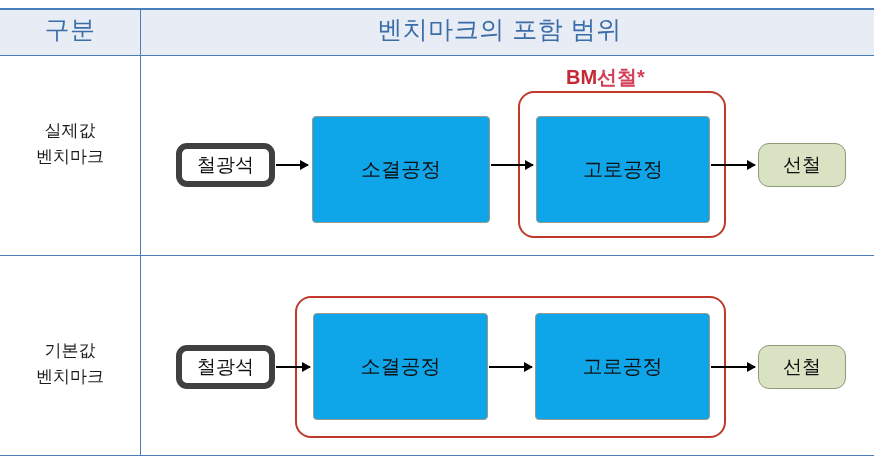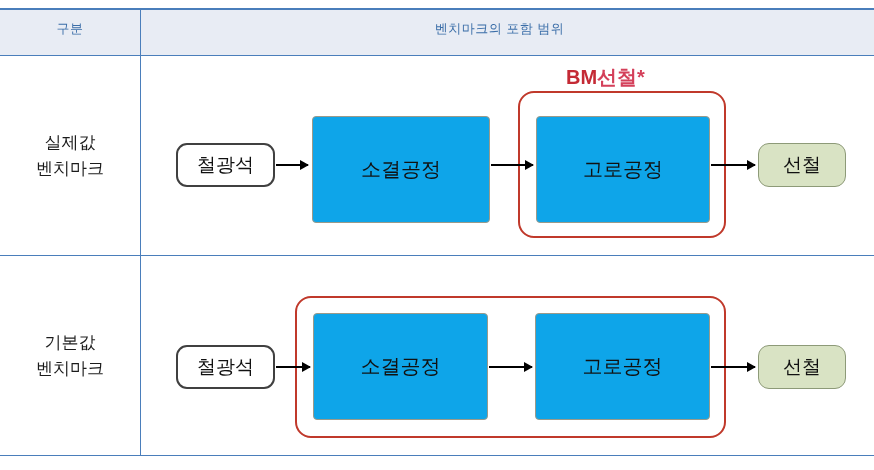--- a/index.html
+++ b/index.html
@@ -42,21 +42,21 @@
     background: #e8ecf4;
   }
   .header-cell {
     position: absolute;
     top: 10px;
     height: 38px;
     display: flex;
     align-items: center;
     justify-content: center;
     color: #3b6ea8;
-    font-size: 13px;
+    font-size: 25px;
     letter-spacing: 0.5px;
     white-space: nowrap;
   }
   .header-cell.left  { left: 0;     width: 140px; }
   .header-cell.right { left: 133px; width: 733px; }
 
   
   .row-label {
     position: absolute;
     left: 0;
@@ -79,21 +79,21 @@
     display: flex;
     align-items: center;
     justify-content: center;
     box-sizing: border-box;
     color: #111111;
     white-space: nowrap;
   }
 
   .node.pill {
     background: #ffffff;
-    border: 2px solid #404040;
+    border: 6px solid #404040;
     border-radius: 11px;
     font-size: 19px;
   }
   .node.process {
     background: #0ea5e9;
     border: 1px solid #9a9a8a;
     border-radius: 4px;
     font-size: 20px;
   }
   .node.output {
@@ -150,21 +150,21 @@
   <div class="rule h" style="top:55px;"></div>
   <div class="rule h" style="top:255px;"></div>
   <div class="rule h" style="top:455px;"></div>
 
   <div class="rule v" style="left:140px; top:8px;  height:48px;"></div>
   <div class="rule v" style="left:140px; top:56px; height:400px;"></div>
 
   <div class="header-cell left">구분</div>
   <div class="header-cell right">벤치마크의 포함 범위</div>
 
-  <div class="row-label" style="top:56px; height:199px;">
+  <div class="row-label" style="top:44px; height:199px;">
     <span>실제값</span>
     <span>벤치마크</span>
   </div>
 
   <div class="bm-caption" style="left:566px; top:64px;">
     <span class="bm-token">BM</span><span class="bm-word">선철*</span>
   </div>
 
   <div class="bm-group" style="left:518px; top:91px; width:208px; height:147px;"></div>
 
@@ -175,21 +175,21 @@
   <div class="node process" style="left:312px; top:116px; width:178px; height:107px;">소결공정</div>
 
   <div class="arrow" style="left:491px; top:164px; width:42px;"></div>
 
   <div class="node process" style="left:536px; top:116px; width:174px; height:107px;">고로공정</div>
 
   <div class="arrow" style="left:711px; top:164px; width:44px;"></div>
 
   <div class="node output" style="left:758px; top:143px; width:88px; height:44px;">선철</div>
 
-  <div class="row-label" style="top:256px; height:199px;">
+  <div class="row-label" style="top:264px; height:199px;">
     <span>기본값</span>
     <span>벤치마크</span>
   </div>
 
 
   <div class="bm-group" style="left:295px; top:296px; width:431px; height:142px;"></div>
 
   <div class="node pill" style="left:176px; top:345px; width:99px; height:44px;">철광석</div>
 
   <div class="arrow" style="left:276px; top:366px; width:34px;"></div>

